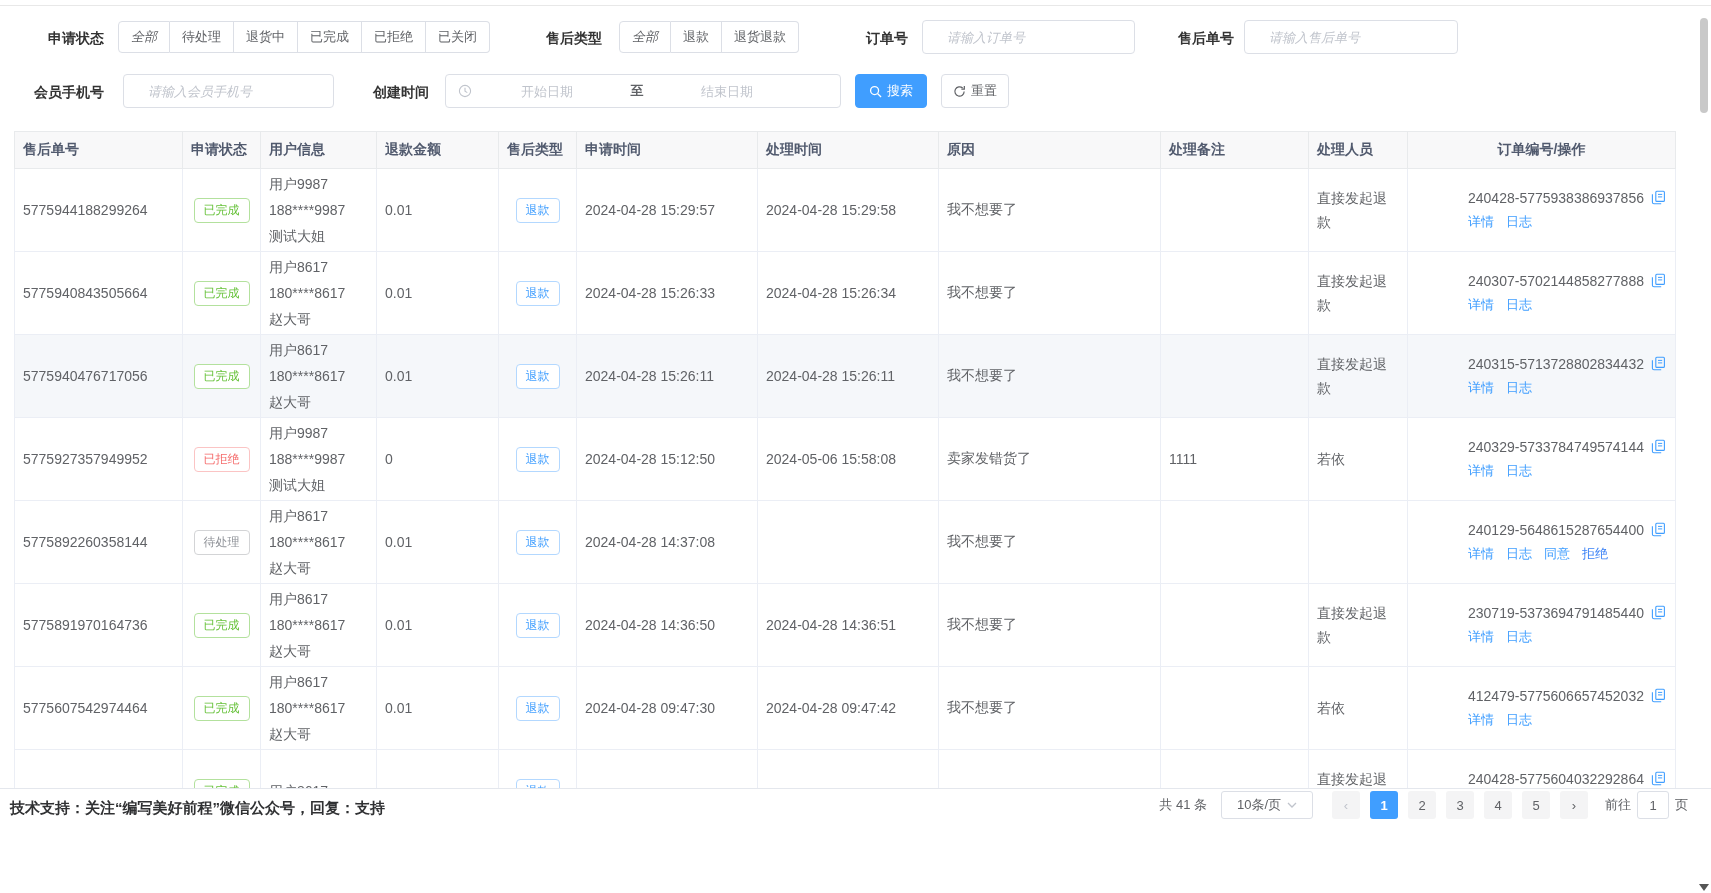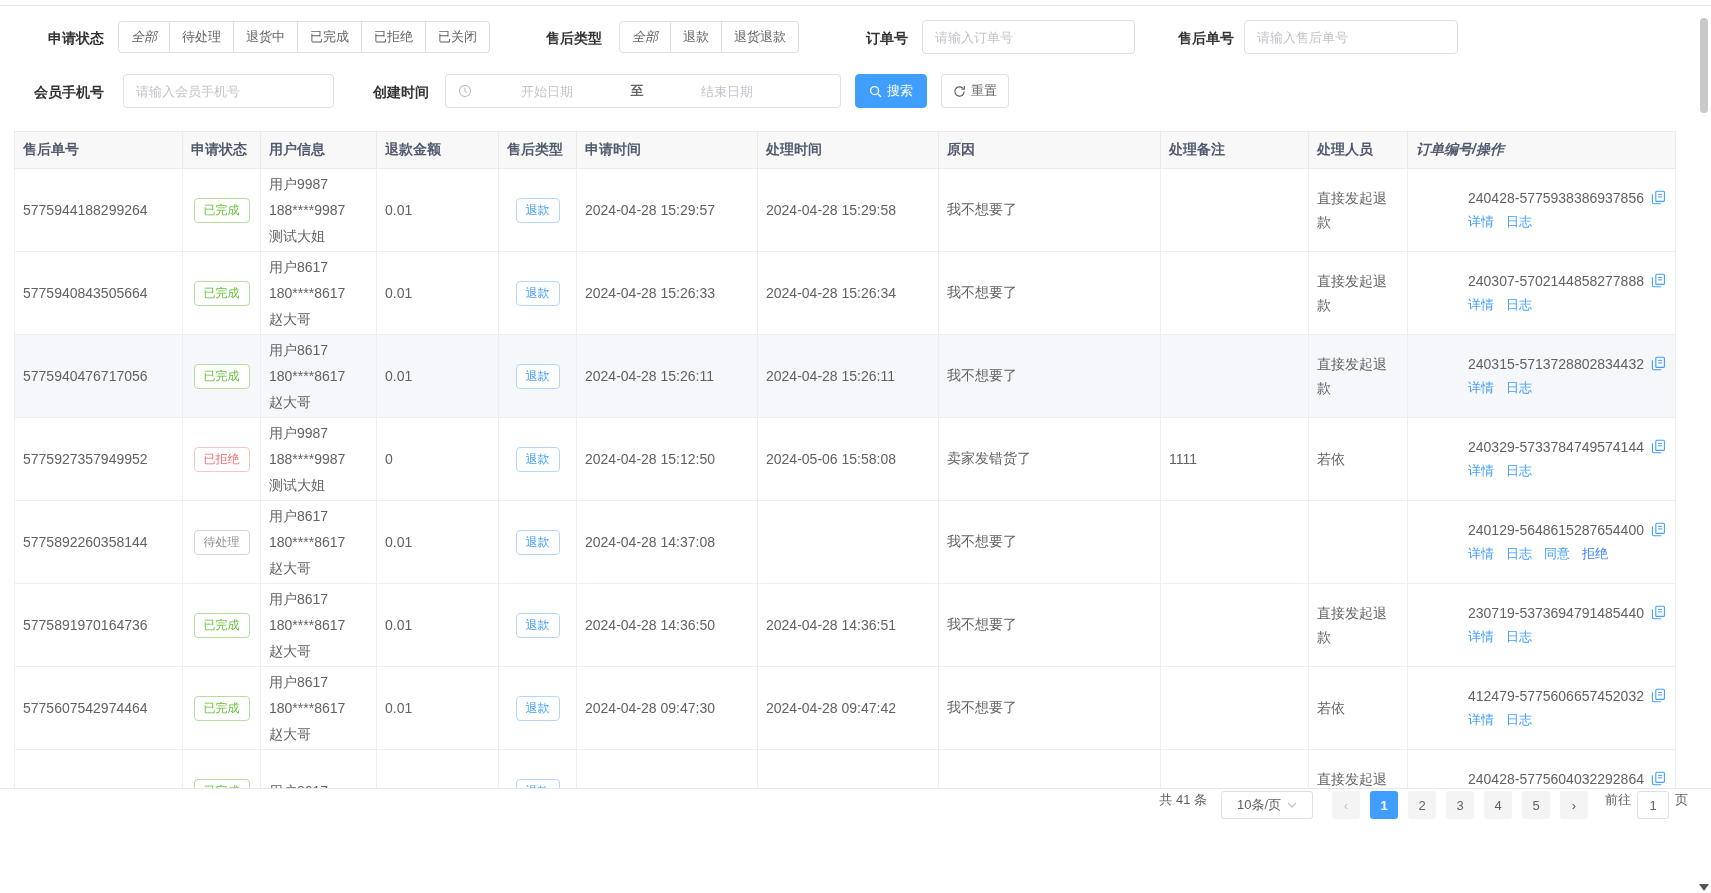--- a/index.html
+++ b/index.html
@@ -17,21 +17,21 @@
 
   .btn-group { position:absolute; display:inline-flex; height:32px; }
   .g-status { left:118px; top:21px; }
   .g-type   { left:619px; top:21px; }
   .gbtn { height:32px; padding:0 12px; background:#fff; border:1px solid #dcdfe6; border-left:none;
           font-size:13px; color:#606266; cursor:pointer; white-space:nowrap; }
   .gbtn:first-child { border-left:1px solid #dcdfe6; border-radius:4px 0 0 4px;font-style:italic; }
   .gbtn:last-child  { border-radius:0 4px 4px 0; }
 
   .txt-input { position:absolute; height:34px; border:1px solid #dcdfe6; border-radius:4px;
-               padding:0 12px; font-size:13px; color:#606266; outline:none; background:#fff; }
+               padding:0 24px; font-size:13px; color:#606266; outline:none; background:#fff;font-style:italic; }
   .txt-input::placeholder { color:#c0c4cc; }
   .i-order { left:922px;  top:20px; width:213px; }
   .i-asno  { left:1244px; top:20px; width:214px; }
   .i-phone { left:123px;  top:74px; width:211px; }
 
   .datebox { position:absolute; left:445px; top:74px; width:396px; height:34px;
              border:1px solid #dcdfe6; border-radius:4px; display:flex; align-items:center; background:#fff; }
   .datebox .clock { margin-left:12px; display:flex; }
   .d-input { border:none; outline:none; width:150px; text-align:center; font-size:13px; color:#4d7c0f; background:transparent; }
   .d-input::placeholder { color:#c0c4cc; }
@@ -40,21 +40,21 @@
   .btn { position:absolute; height:34px; border-radius:4px; font-size:13px; display:flex;
          align-items:center; justify-content:center; gap:5px; cursor:pointer; }
   .btn-search { left:855px; top:74px; width:72px; background:#409EFF; border:1px solid #409EFF; color:#fff; }
   .btn-reset  { left:941px; top:74px; width:68px; background:#fff; border:1px solid #dcdfe6; color:#606266; }
 
   
   .table-wrap { position:absolute; left:14px; top:131px; width:1661px; }
   table { border-collapse:collapse; table-layout:fixed; width:1661px; font-size:14px; color:#606266; }
   th { background:#f8f8f9; height:37px; font-weight:700; color:#515a6e; font-size:14px;
        text-align:left; padding:0 8px; border:1px solid #e8eaec; white-space:nowrap; }
-  th:last-child { text-align:left;font-style:italic; }
+  th:last-child { text-align:center; }
   td { border:1px solid #ebeef5; height:83px; vertical-align:middle; padding:0 8px; background:#fff; }
   tr.hl td { background:#f5f7fa; }
   .c-status, .c-type { text-align:center; padding:0; }
   .c-user div { line-height:26px; white-space:nowrap; }
   .c-handler { line-height:24px; }
   .badge { display:inline-block; font-size:12px; line-height:23px; height:25px; padding:0 9px;
            border-radius:4px; border:1px solid; background:#fff; }
   .badge.success { color:#67C23A; border-color:#b3e19d; }
   .badge.danger  { color:#F56C6C; border-color:#fbc4c4; }
   .badge.info    { color:#909399; border-color:#d3d4d6; }
@@ -63,21 +63,21 @@
   .order-line { display:flex; align-items:center; gap:7px; white-space:nowrap; }
   .copy-icon { display:inline-flex; cursor:pointer; }
   .actions { margin-top:7px; }
   .act { font-size:13px; color:#409EFF; margin-right:12px; cursor:pointer; text-decoration:none; white-space:nowrap; }
   .act.danger { color:#3b82f6; }
 
   
   .bottombar { position:absolute; left:0; top:788px; width:1711px; height:105px; background:#fff;
                border-top:1px solid #e4e7ed; z-index:5; }
   .support { position:absolute; left:10px; top:10px; font-size:15px; font-weight:700; color:#303133; }
-  .pagination { position:absolute; right:23px; top:2px; height:28px; display:flex; align-items:flex-start;
+  .pagination { position:absolute; right:23px; top:2px; height:28px; display:flex; align-items:center;
                 font-size:13px; color:#606266; }
   .pg-total { margin-right:14px; white-space:nowrap; }
   .pg-select { width:92px; height:28px; border:1px solid #dcdfe6; border-radius:3px; display:flex;
                align-items:center; justify-content:center; gap:6px; margin-right:14px; cursor:pointer; background:#fff; }
   .pg-btn { min-width:28px; height:28px; border:none; background:#f4f4f5; border-radius:3px; margin:0 5px;
             font-size:13px; color:#606266; display:flex; align-items:center; justify-content:center; cursor:pointer; }
   .pg-btn.active { background:#409EFF; color:#fff; font-weight:700; }
   .pg-btn.prev { color:#c0c4cc; }
   .pg-goto { margin-left:12px; white-space:nowrap; }
   .goto-input { width:32px; height:28px; border:1px solid #dcdfe6; border-radius:3px; text-align:center;
@@ -410,20 +410,21 @@
               </span>
             </div>
             <div class="actions"><a class="act primary">详情</a><a class="act primary">日志</a></div>
           </td>
         </tr>
       </tbody>
   </table>
 </div>
 
 <div class="bottombar">
+  <div class="support">技术支持：关注“编写美好前程”微信公众号，回复：支持</div>
   <div class="pagination">
     <span class="pg-total">共 41 条</span>
     <div class="pg-select">
       <span>10条/页</span>
       <span style="display:flex;">
         <svg width="10" height="6" viewBox="0 0 10 6" fill="none">
             <path d="M1 1l4 4 4-4" stroke="#c0c4cc" stroke-width="1.3" fill="none"></path>
           </svg>
       </span>
     </div>

